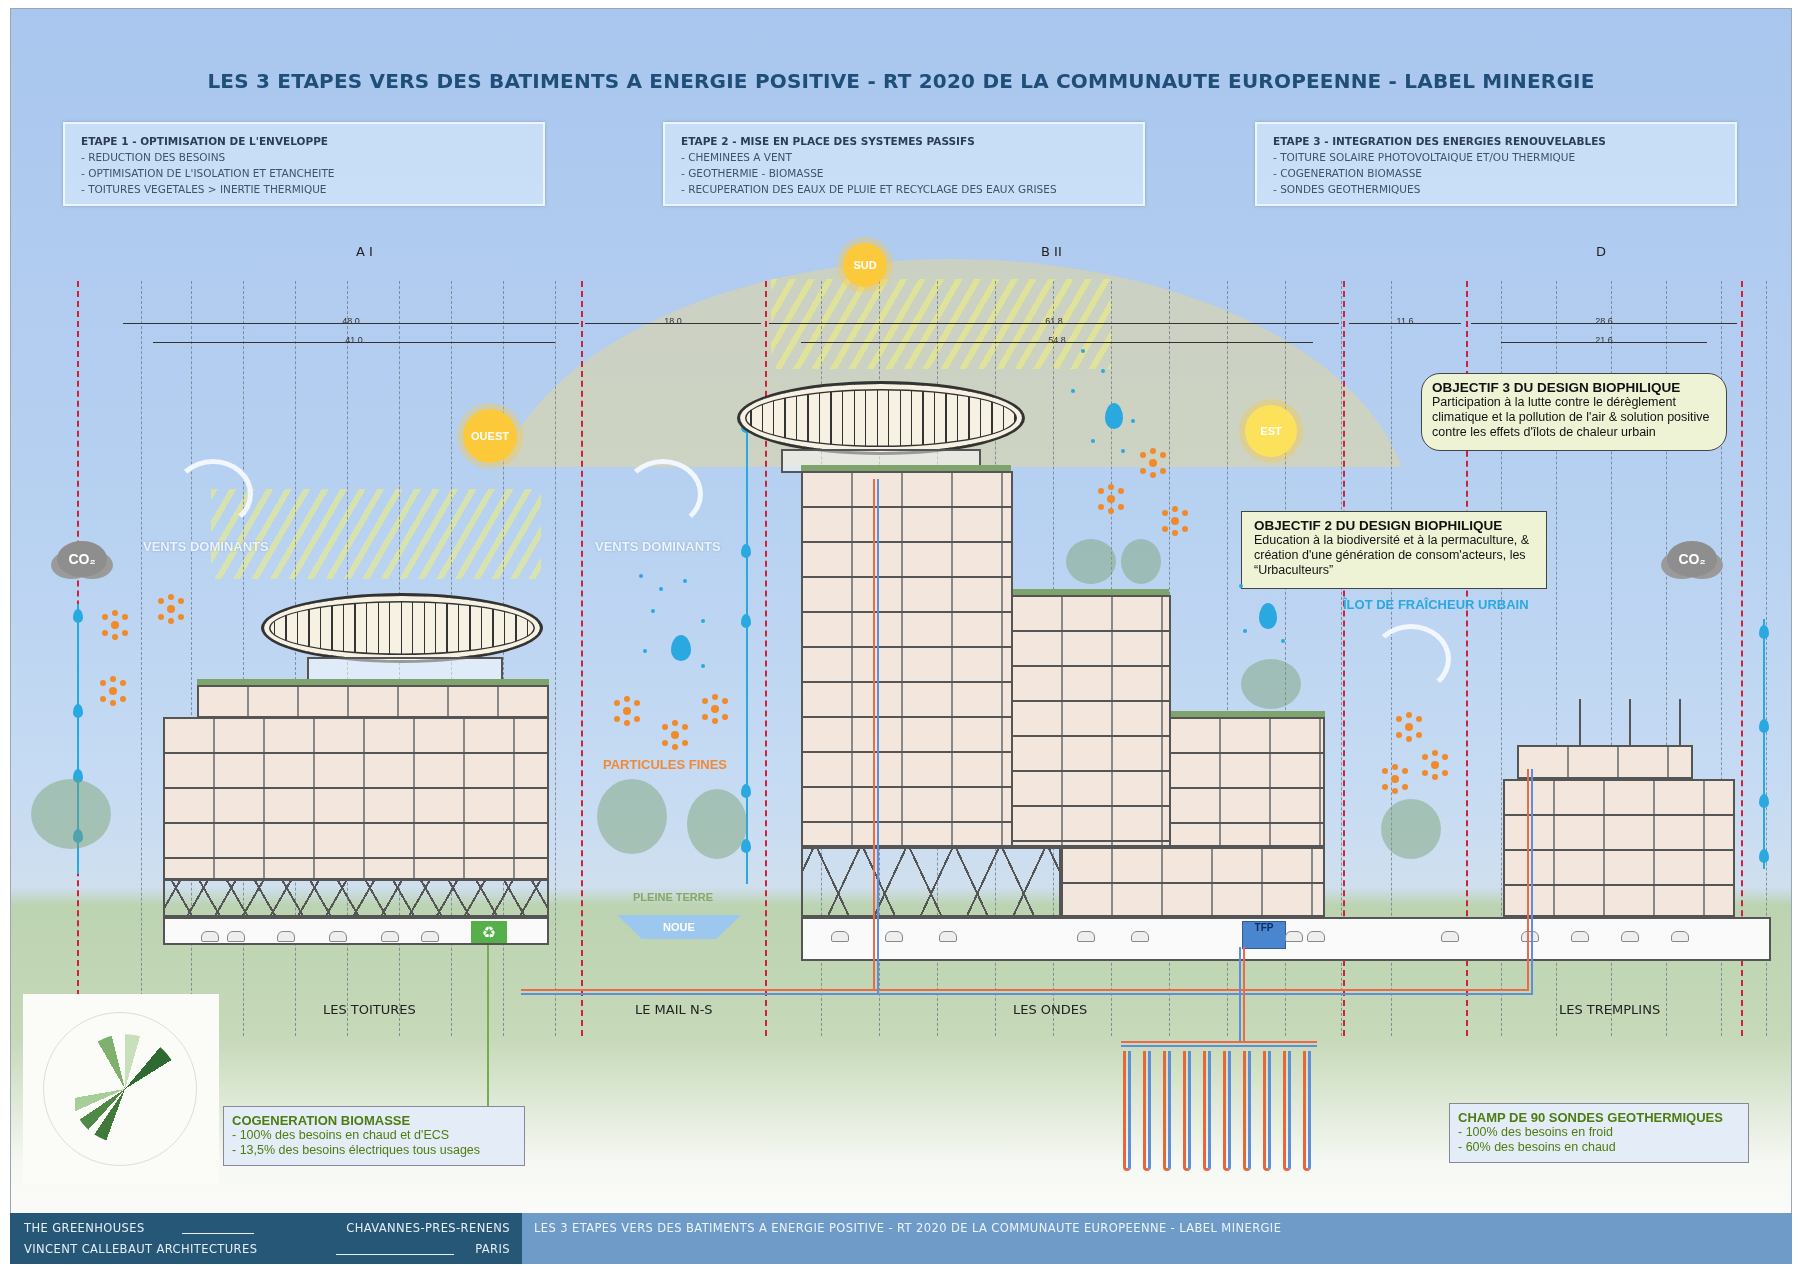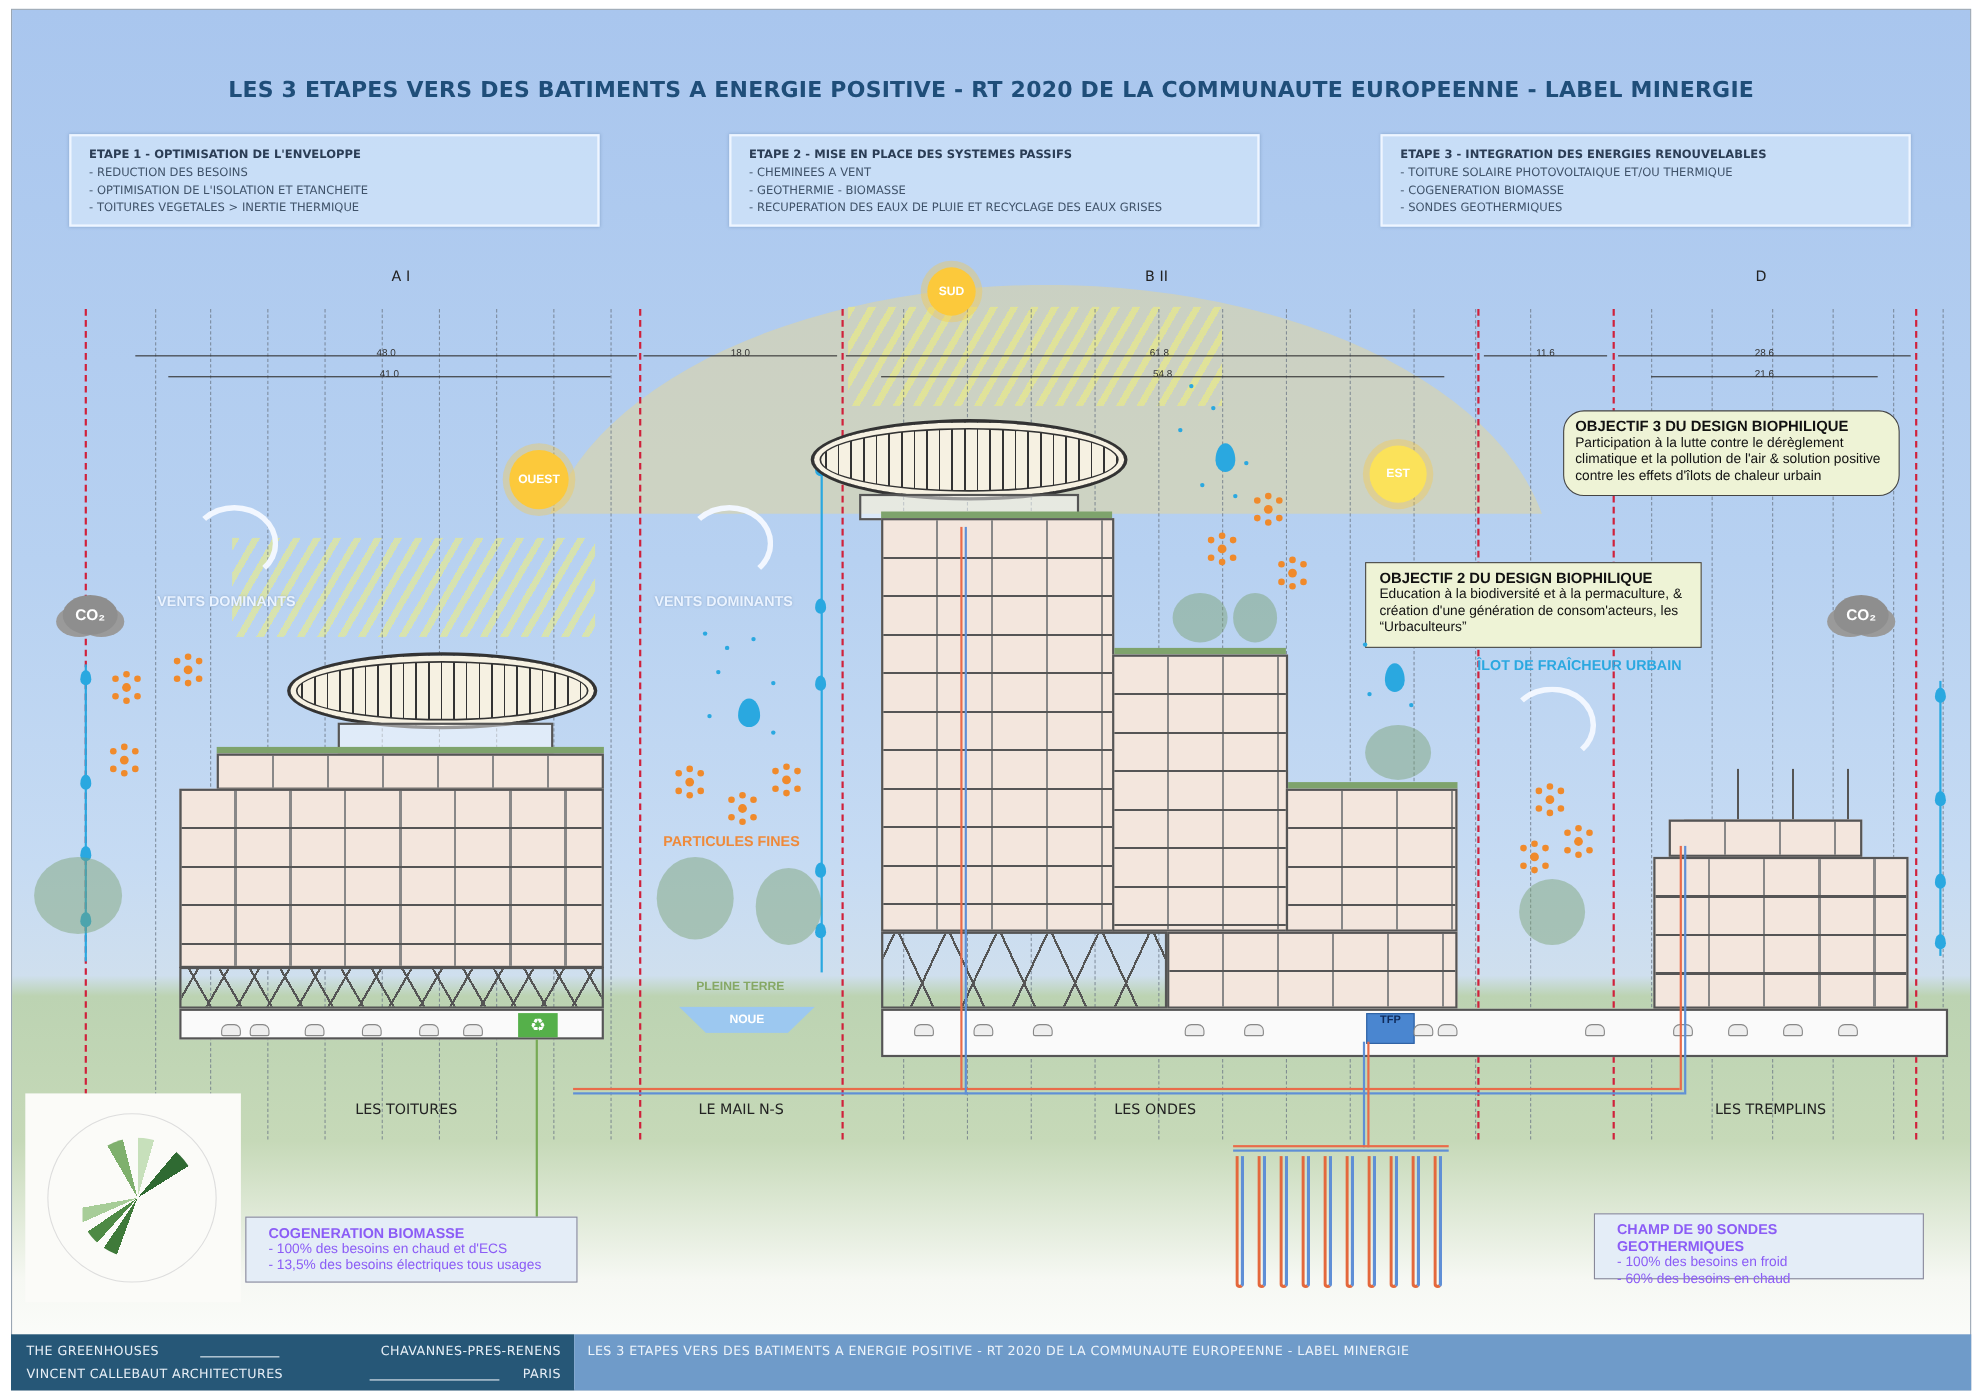--- a/index.html
+++ b/index.html
@@ -24,21 +24,21 @@
   .park{position:absolute;background:#fafafa;border:2px solid #555;box-sizing:border-box;}
   .car{position:absolute;width:16px;height:9px;border:1.5px solid #888;border-radius:6px 6px 2px 2px;background:#eee;}
   .truss{position:absolute;border:2px solid #555;box-sizing:border-box;background:rgba(255,255,255,.5);}
   .oval{position:absolute;border-radius:50%;border:3px solid #333;background:repeating-linear-gradient(90deg,#f6f1e2 0,#f6f1e2 10px,#333 10px,#333 11.5px);box-sizing:border-box;box-shadow:inset 0 0 0 5px #f6f1e2,inset 0 0 0 6.5px #333;}
   .green-roof{position:absolute;height:6px;background:#7ea36c;}
   .tree{position:absolute;border-radius:50%;background:rgba(120,160,110,.45);}
   .pipe-r{position:absolute;background:#e96b4a;}
   .pipe-b{position:absolute;background:#5f8fd6;}
   .probe{position:absolute;top:1042px;width:8px;height:120px;border:3px solid #e4683c;border-right-color:#5f8fd6;border-top:none;border-radius:0 0 6px 6px;box-sizing:border-box;}
   .sector{font-family:"DejaVu Sans",sans-serif;font-size:13px;color:#222;position:absolute;top:993px;}
-  .info{position:absolute;background:#e4edf7;border:1.5px solid #889;font-size:12.5px;line-height:15px;color:#8b5cf6;padding:6px 20px;box-sizing:border-box;}
+  .info{position:absolute;background:#e4edf7;border:1.5px solid #889;font-size:12.5px;line-height:15px;color:#4d7c0f;padding:6px 8px;box-sizing:border-box;}
   .info .h{font-weight:bold;font-size:13px;}
   .co2{position:absolute;width:50px;height:36px;border-radius:50%;background:#8e8e8e;color:#fff;font-weight:bold;font-size:14px;display:flex;align-items:center;justify-content:center;box-shadow:-10px 6px 0 -4px #9a9a9a,10px 6px 0 -4px #9a9a9a;}
   .drop{position:absolute;width:10px;height:14px;background:#2aa8e0;border-radius:50% 50% 50% 50% / 60% 60% 40% 40%;}
   .dot{position:absolute;width:4px;height:4px;border-radius:50%;background:#2aa8e0;}
   .molecule{position:absolute;width:8px;height:8px;border-radius:50%;background:#f08a2b;box-shadow:-10px -8px 0 -1px #f08a2b,10px -8px 0 -1px #f08a2b,-10px 8px 0 -1px #f08a2b,10px 8px 0 -1px #f08a2b,0 -12px 0 -1px #f08a2b,0 12px 0 -1px #f08a2b;}
   .footer-left{position:absolute;left:10px;top:1213px;width:512px;height:51px;background:#265777;color:#e6eef6;font-family:"DejaVu Sans",sans-serif;font-size:11.5px;letter-spacing:.4px;}
   .footer-right{position:absolute;left:522px;top:1213px;width:1270px;height:51px;background:#6f9bc9;color:#eef4fb;font-family:"DejaVu Sans",sans-serif;font-size:11.5px;letter-spacing:.4px;}
   .rose{position:absolute;left:12px;top:985px;width:196px;height:190px;background:#fbfbf8;}
 </style>
 </head>

